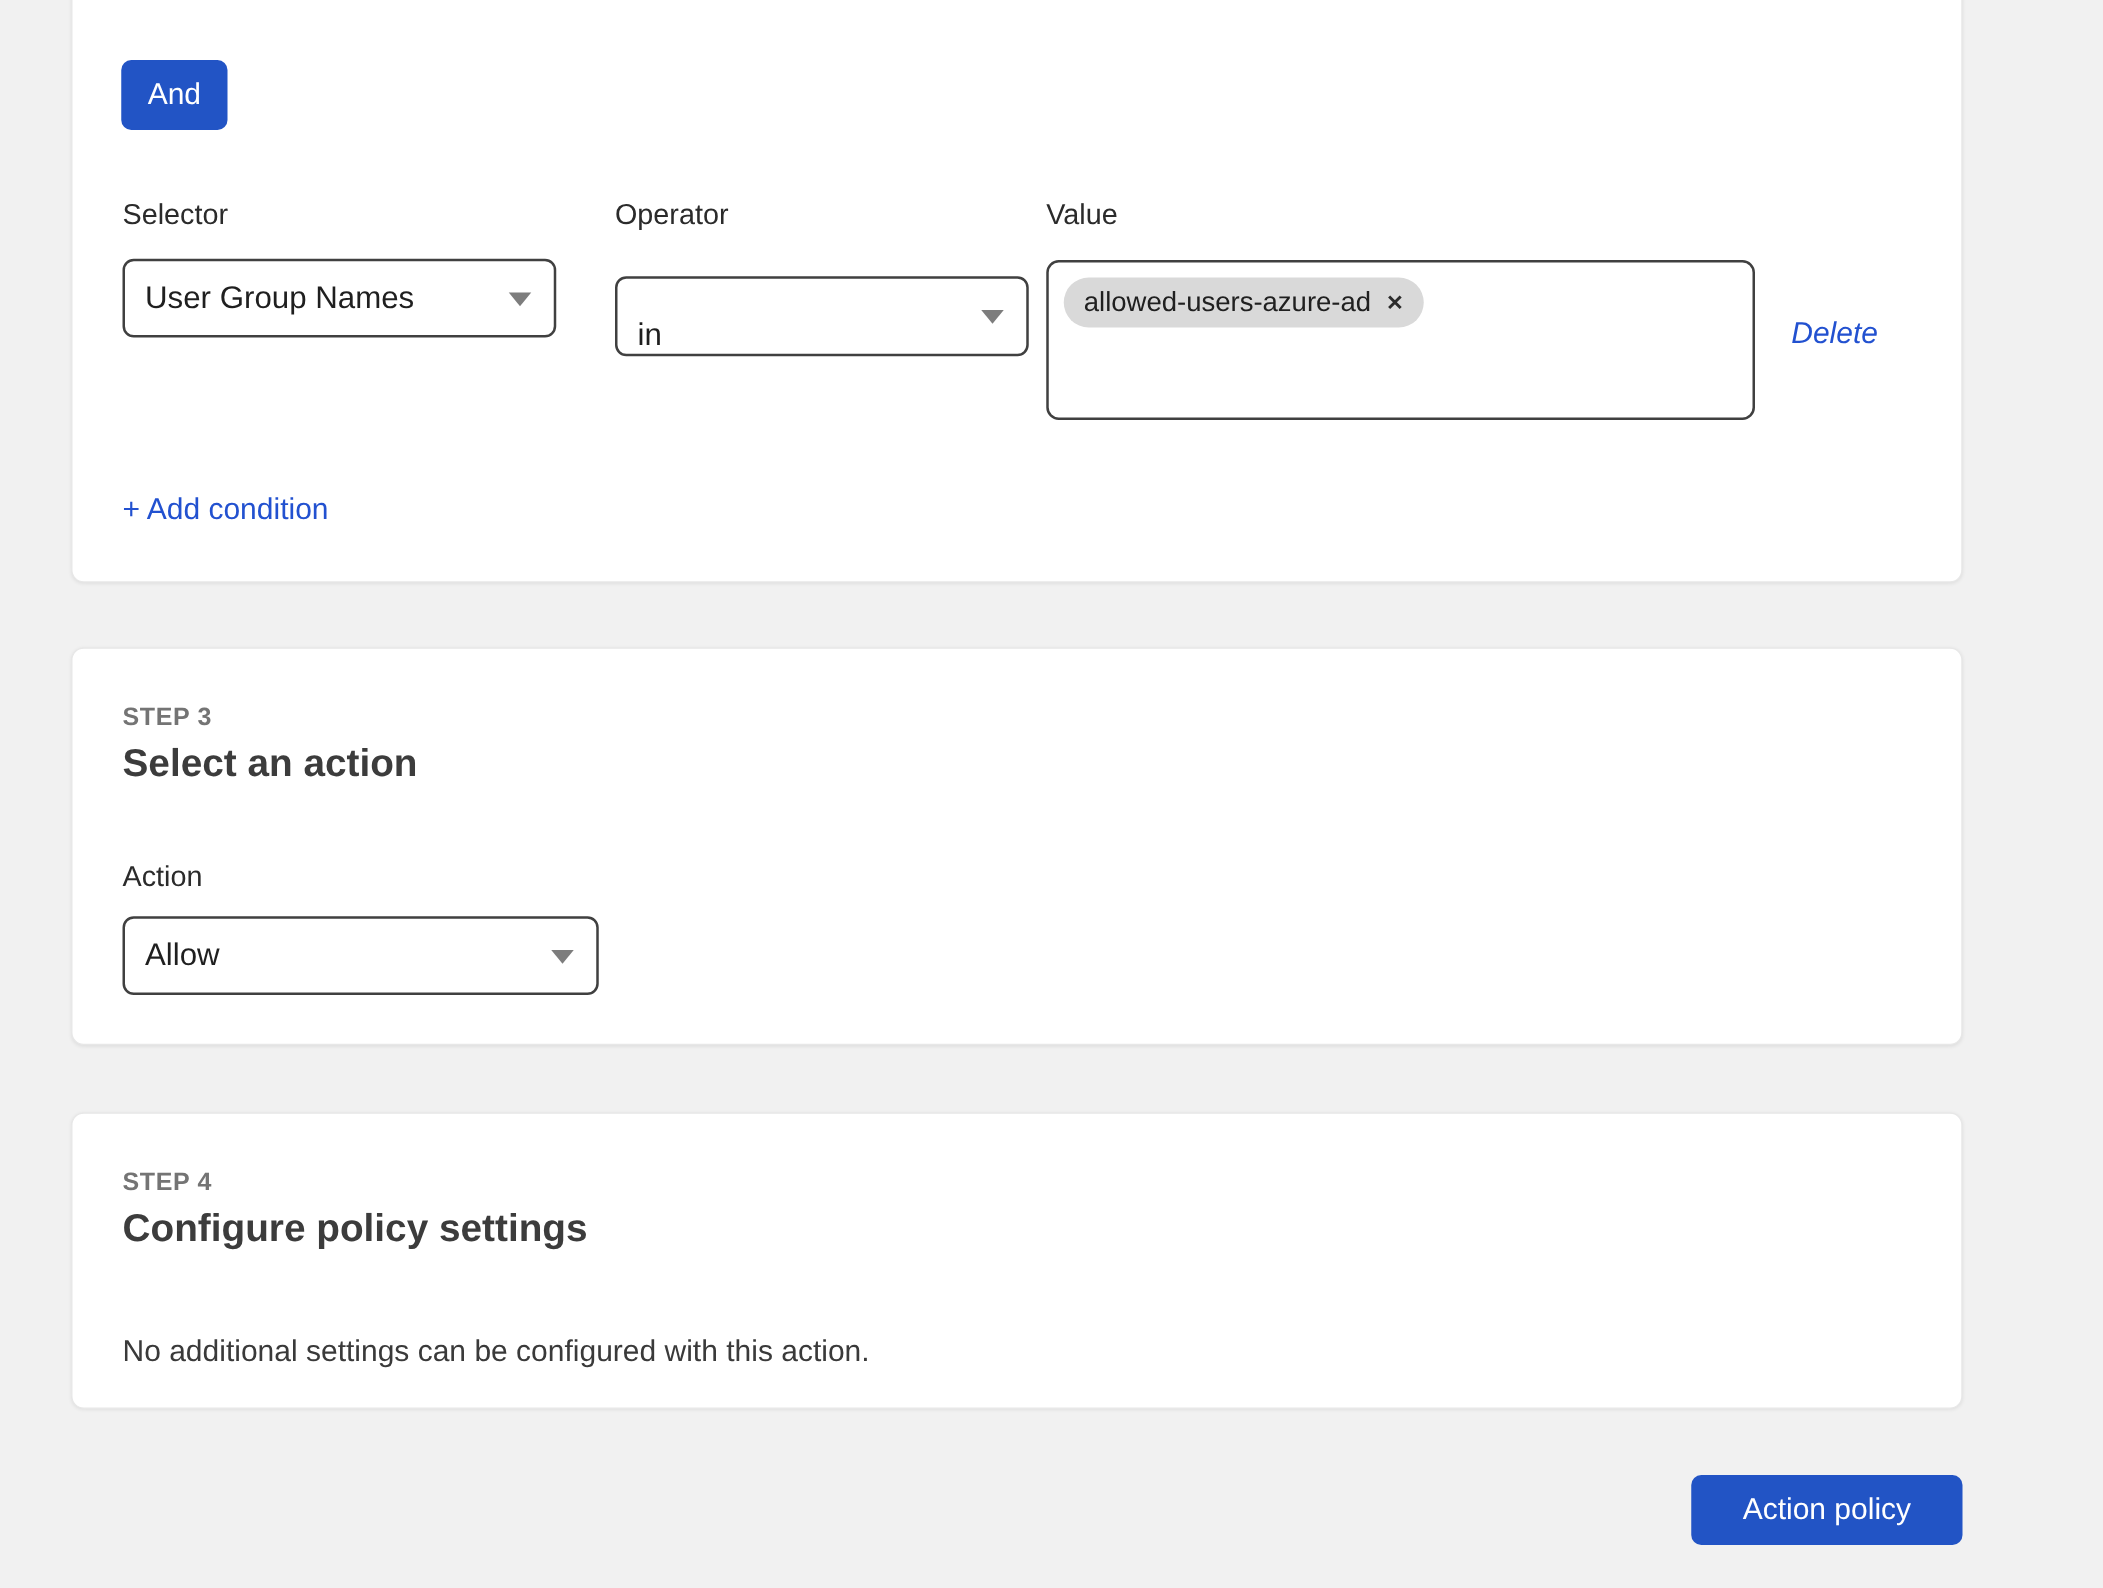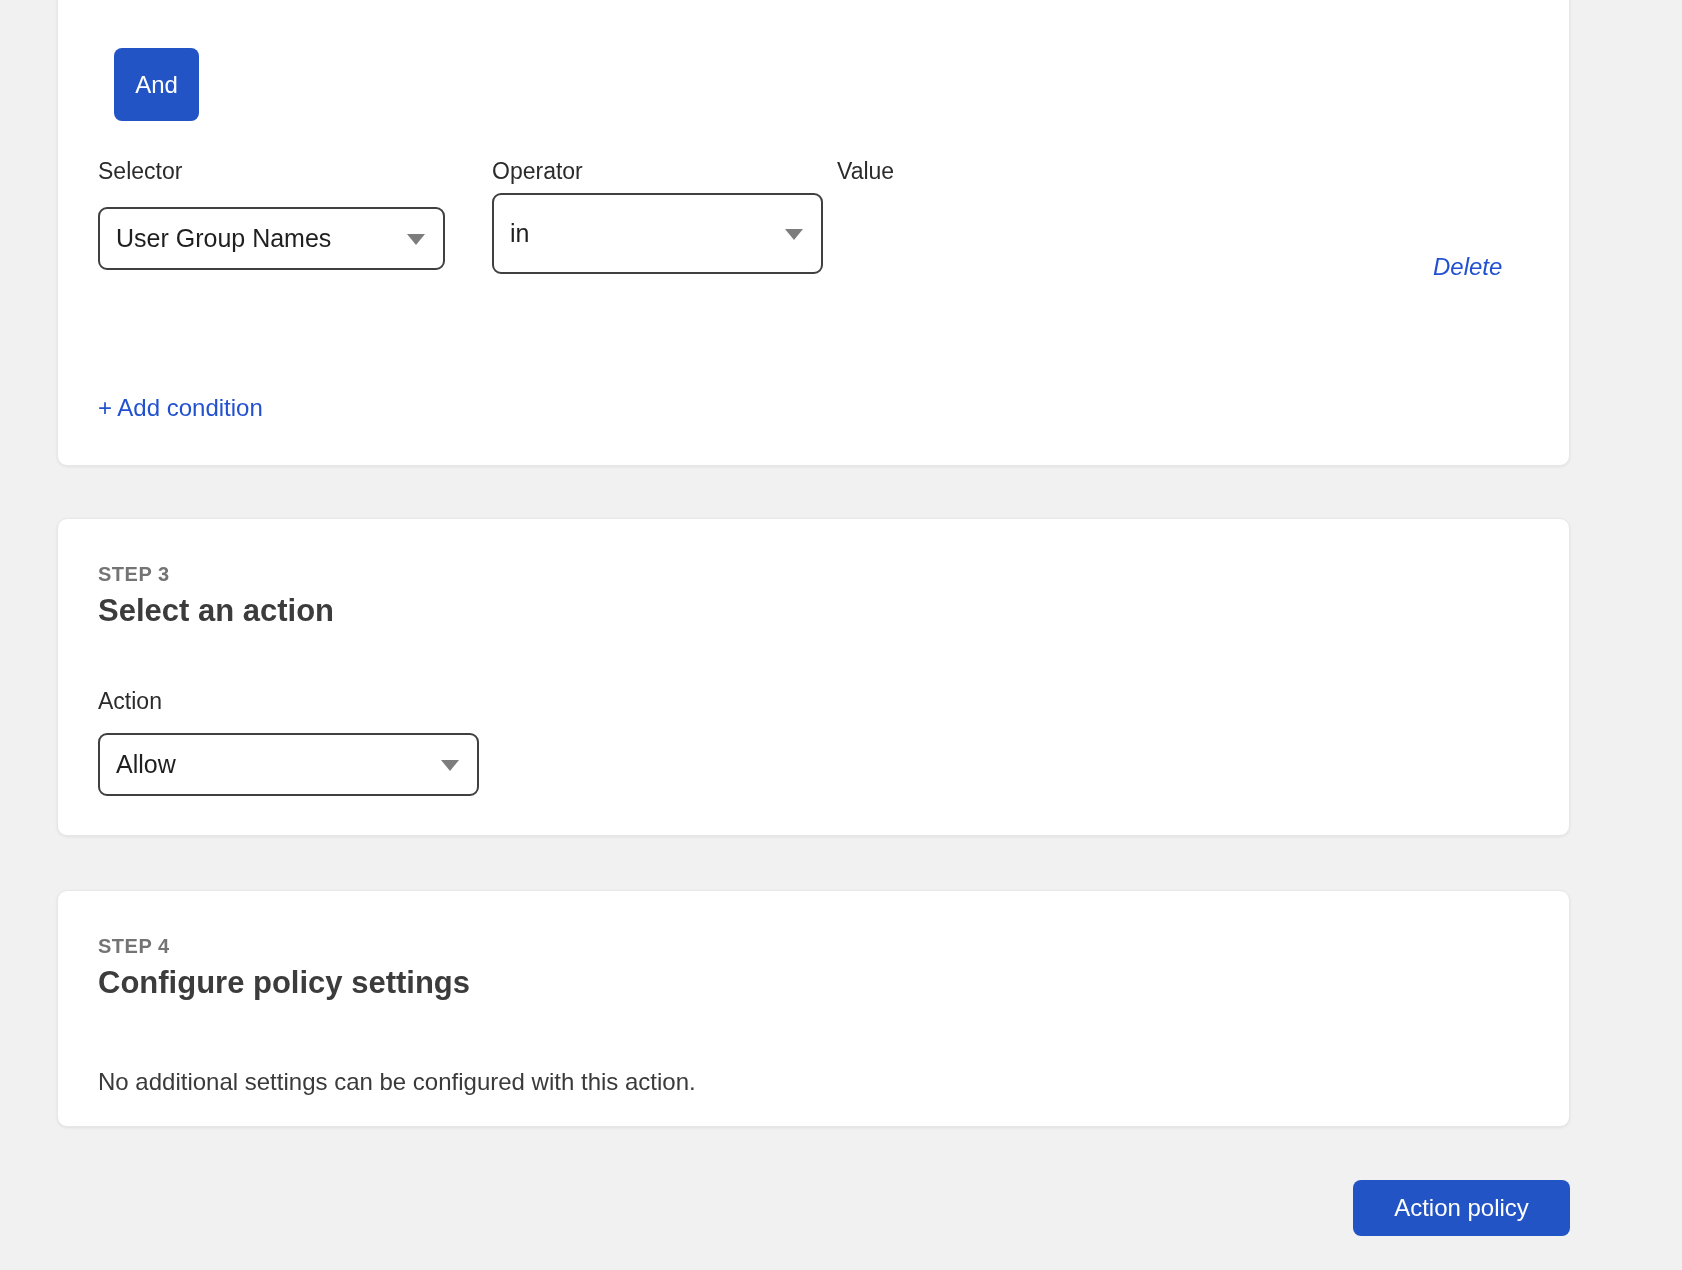--- a/index.html
+++ b/index.html
@@ -32,21 +32,21 @@
   .btn-primary{
     background:var(--primary);
     color:#ffffff;
     border:none;
     border-radius:8px;
     font-size:24px;
     font-family:"Liberation Sans", sans-serif;
     display:flex;align-items:center;justify-content:center;
     cursor:pointer;
   }
-  #and-button{left:39px;top:91px;width:85px;height:73px;margin-left:17px;}
+  #and-button{left:39px;top:91px;width:85px;height:56px;}
   #create-policy-button{left:1353px;top:1180px;width:217px;height:56px;position:absolute;}
 
   .field-label{
     font-size:23px;
     color:#2b2b2b;
     line-height:28px;
   }
   .lbl-selector{left:40px;top:200px;}
   .lbl-operator{left:434px;top:200px;}
   .lbl-value{left:779px;top:200px;}
@@ -55,21 +55,21 @@
     border:2px solid #404040;
     border-radius:9px;
     background:#fff;
     display:flex;align-items:center;
     font-size:25px;color:#1f1f1f;
     padding:0 52px 0 16px;
     box-sizing:border-box;
     cursor:pointer;
   }
   .dd-selector{left:40px;top:250px;width:347px;height:63px;}
-  .dd-operator{left:434px;top:236px;width:331px;height:81px;}
+  .dd-operator{left:434px;top:264px;width:331px;height:64px;align-items:flex-end;}
   .dd-action{left:40px;top:214px;width:381px;height:63px;}
 
   .caret{
     position:absolute;right:18px;top:50%;
     margin-top:-5px;
     width:0;height:0;
     border-left:9px solid transparent;
     border-right:9px solid transparent;
     border-top:11px solid #7d7d7d;
   }
@@ -142,20 +142,26 @@
   <div class="dropdown abs dd-selector">
     <span>User Group Names</span>
     <span class="caret"></span>
   </div>
 
   <div class="dropdown abs dd-operator">
     <span>in</span>
     <span class="caret"></span>
   </div>
 
+  <div class="value-box abs">
+    <span class="tag">
+      <span>allowed-users-azure-ad</span>
+      <span class="tag-close">✕</span>
+    </span>
+  </div>
 
   <a class="link abs delete-link">Delete</a>
 
   <a class="link abs add-condition-link">+ Add condition</a>
 </section>
 
 <section class="card" id="card-action">
   <div class="step-label abs">STEP 3</div>
 
   <div class="card-title abs">Select an action</div>

